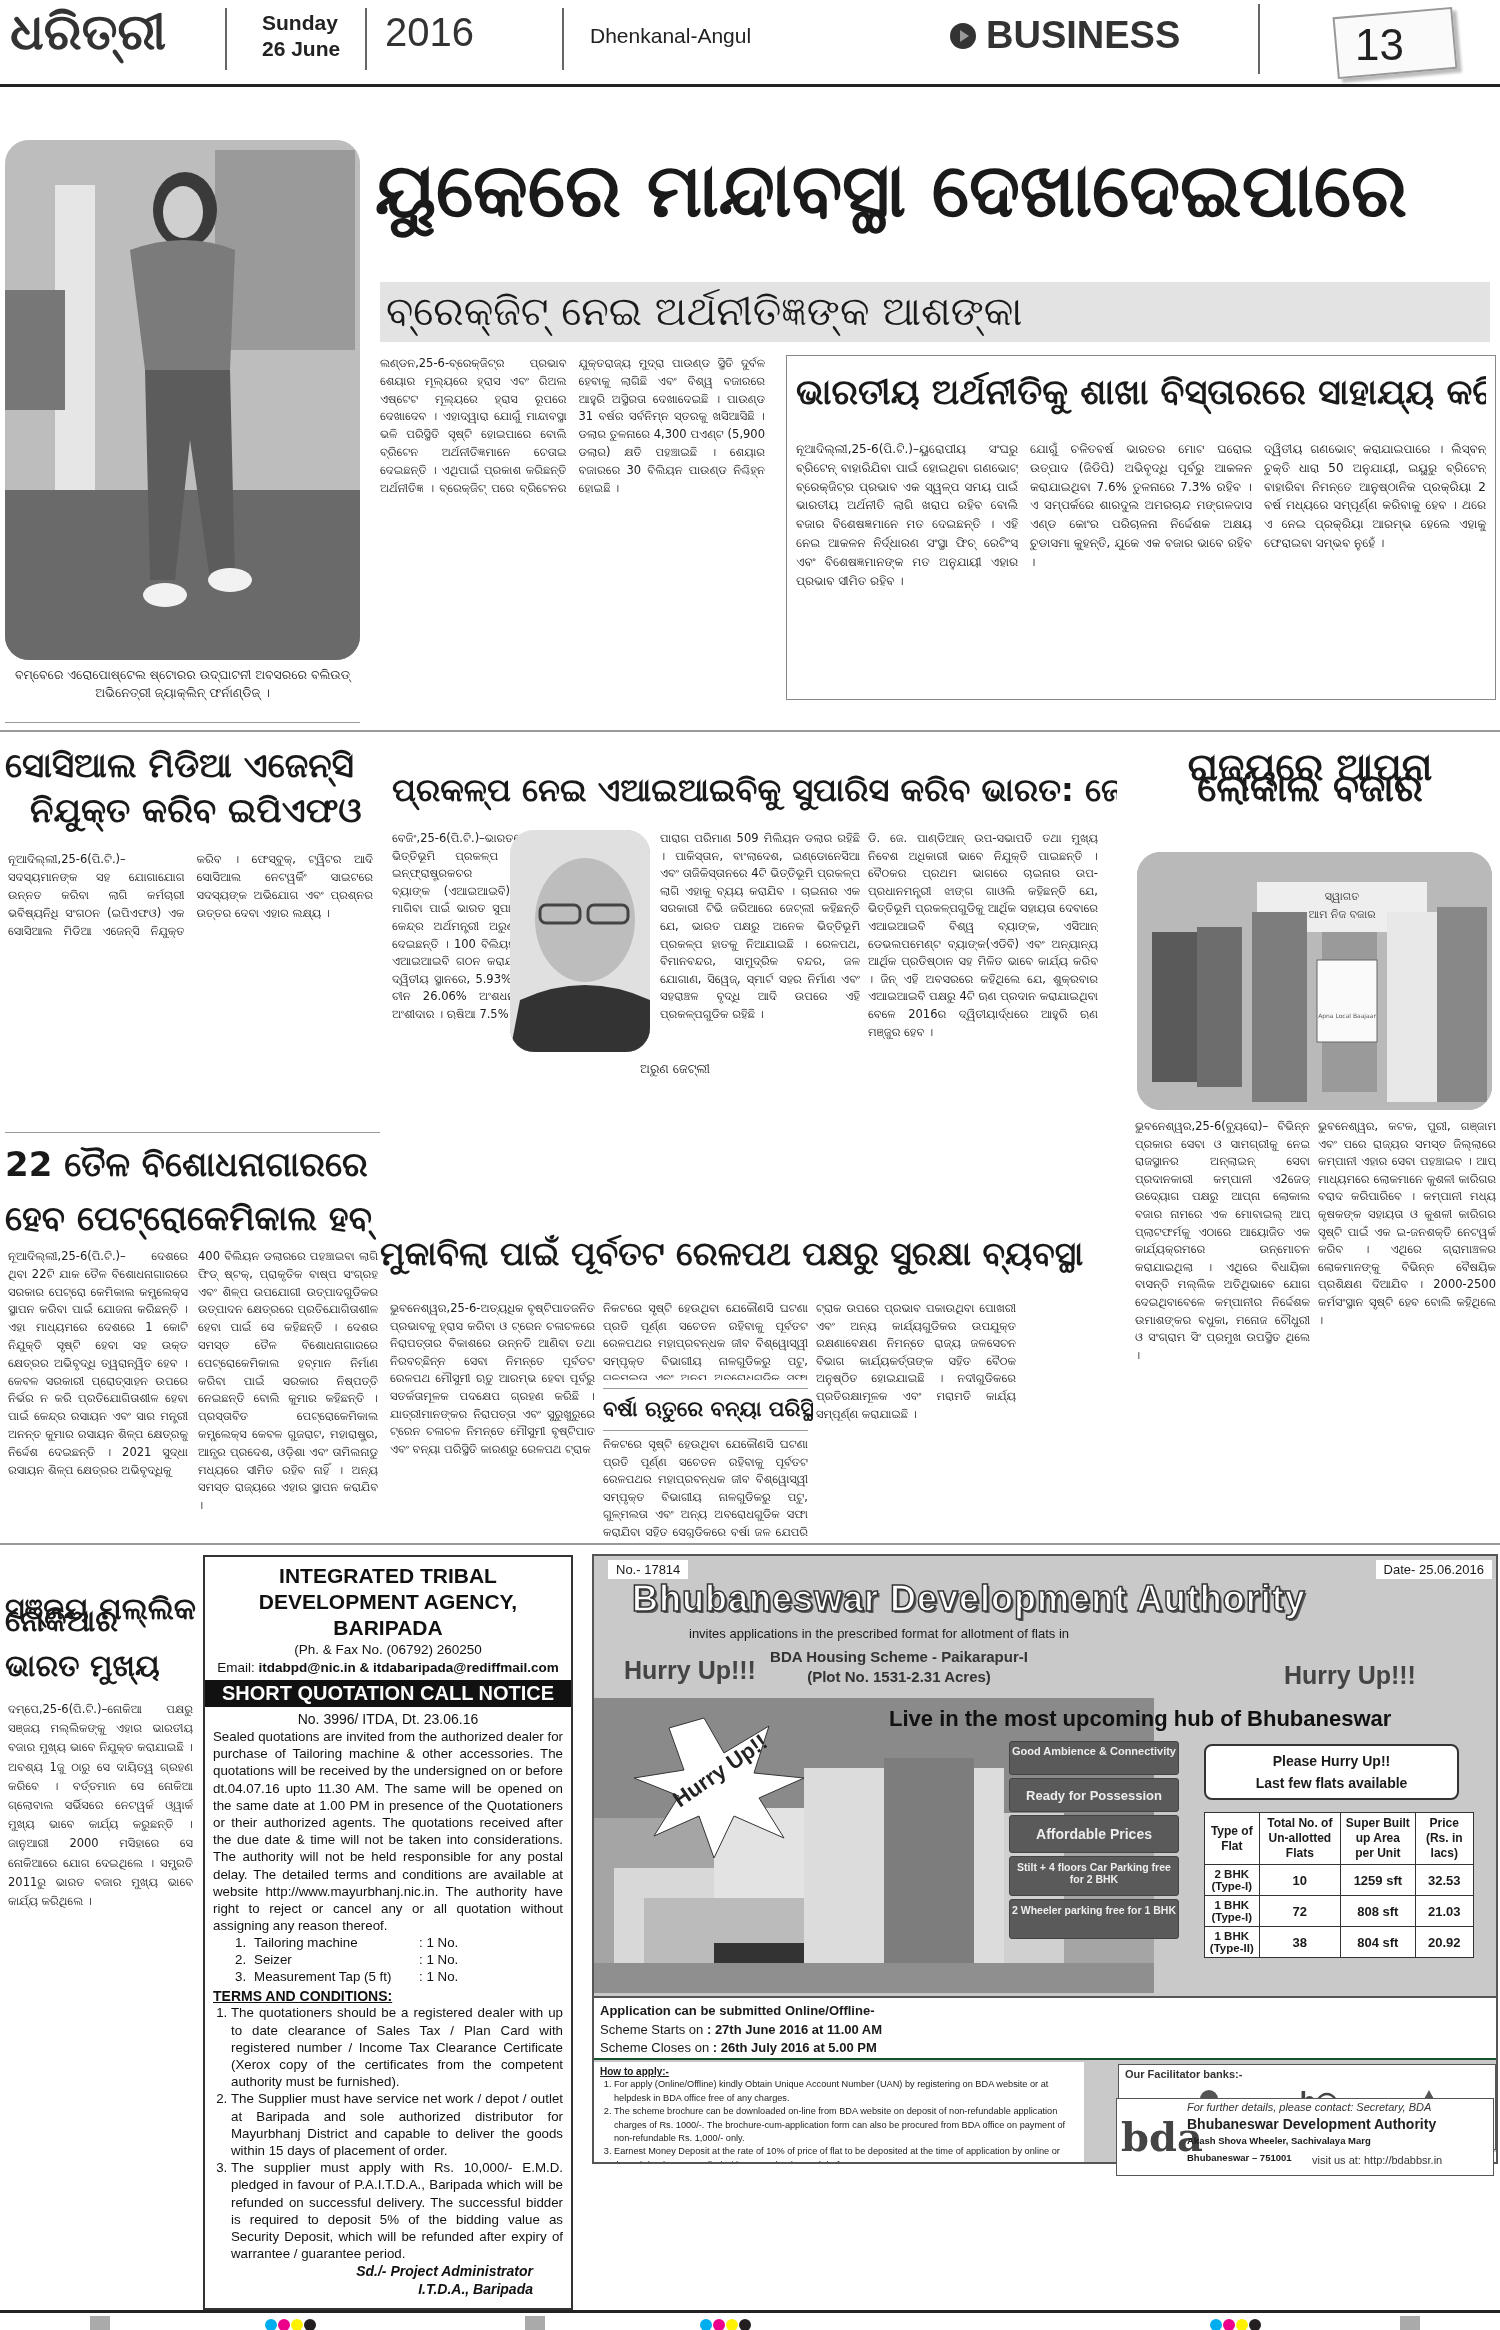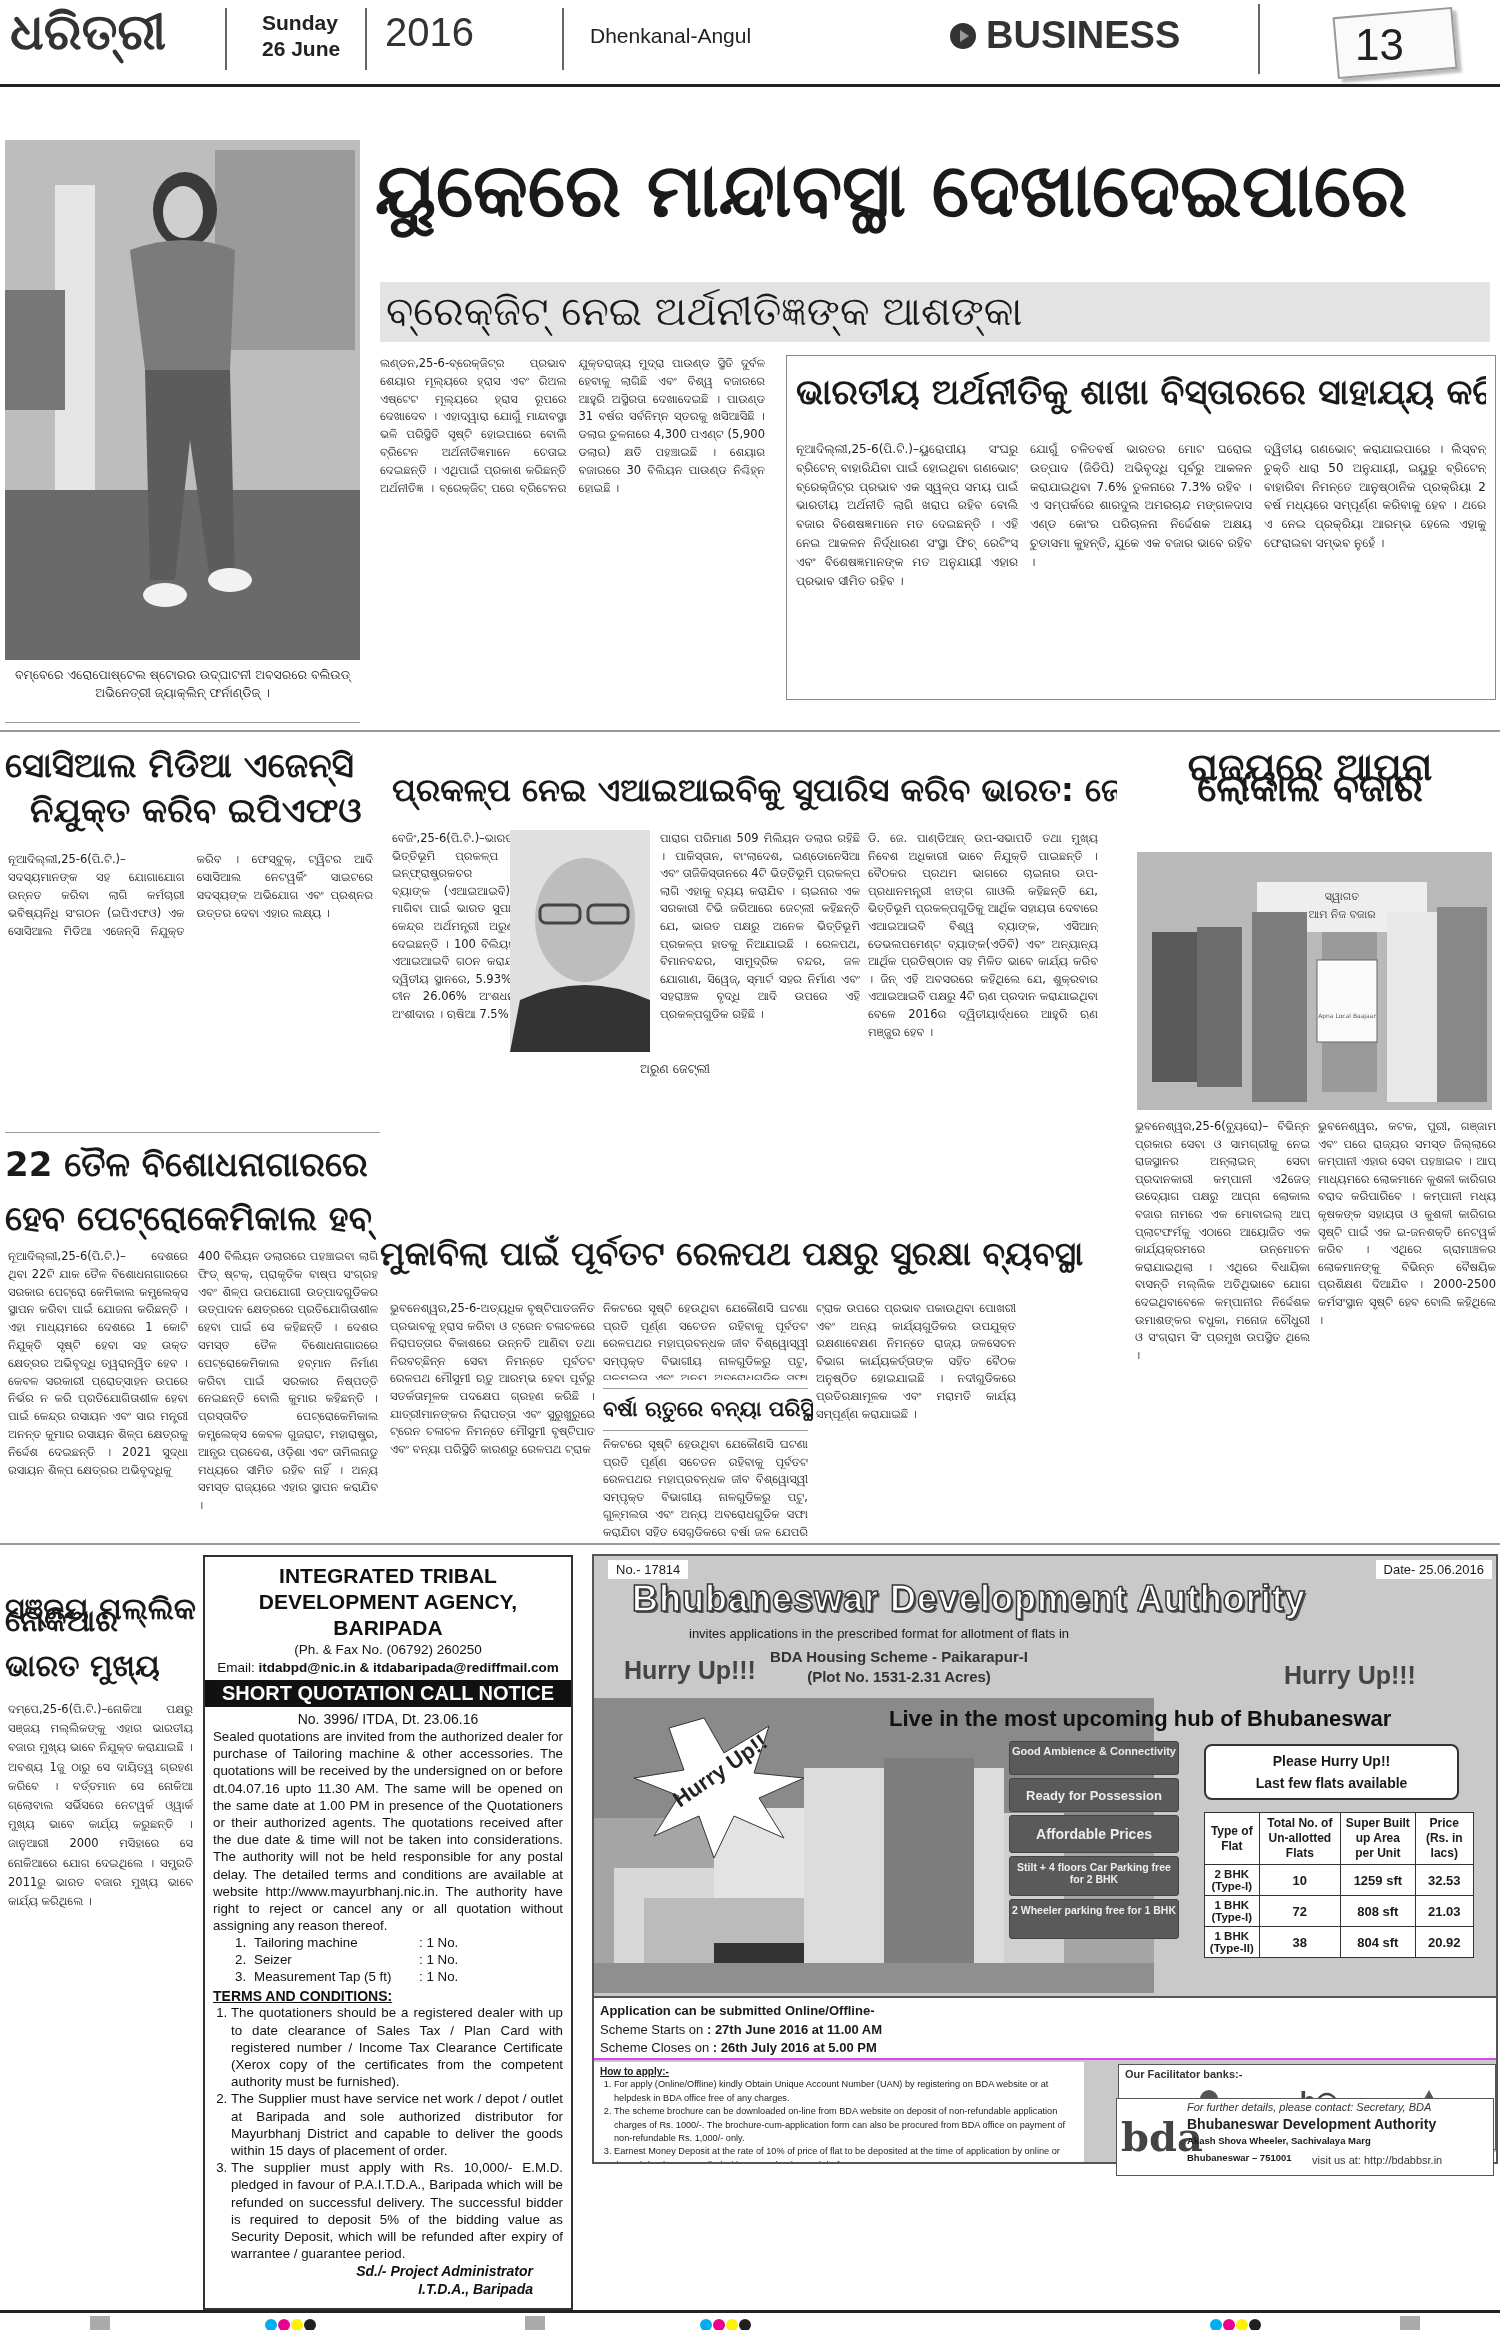--- a/index.html
+++ b/index.html
@@ -14,21 +14,21 @@
   .mh-year{left:385px;top:10px;font-family:"Liberation Sans",sans-serif;font-size:40px;color:#333;}
   .mh-ed{left:590px;top:24px;font-family:"Liberation Sans",sans-serif;font-size:21px;color:#222;}
   .mh-sec{left:950px;top:14px;font-family:"Liberation Sans",sans-serif;font-weight:bold;font-size:38px;color:#333;display:flex;align-items:center;gap:10px;}
   .play-icon{width:26px;height:26px;border-radius:50%;background:#333;position:relative;}
   .play-icon::after{content:"";position:absolute;left:10px;top:7px;border-left:9px solid #999;border-top:6px solid transparent;border-bottom:6px solid transparent;}
   .pagebox{left:1335px;top:12px;width:120px;height:62px;border:2px solid #999;transform:rotate(-5deg);background:#fafafa;box-shadow:4px 4px 3px #bbb;}
   .pagenum{left:1355px;top:20px;font-family:"Liberation Sans",sans-serif;font-size:44px;color:#222;}
   .rule{height:2px;background:#999;}
   
   .col-text{font-size:12.5px;line-height:19.5px;color:#222;text-align:justify;overflow:hidden;font-family:"DejaVu Sans",sans-serif;}
-  .photo{background:#888;overflow:hidden;}
+  .photo{background:#888;overflow:hidden;border-radius:24px;}
   .cap{font-size:12.5px;line-height:18px;text-align:center;color:#222;}
   .hl{font-weight:bold;color:#1a1a1a;white-space:nowrap;overflow:hidden;}
   
   .itda{left:203px;top:1555px;width:370px;height:755px;border:2px solid #333;padding:6px 8px;font-family:"Liberation Sans",sans-serif;color:#111;}
   .itda h2{font-size:21px;text-align:center;line-height:26px;font-weight:bold;}
   .itda .c{text-align:center;font-size:13.5px;line-height:18px;}
   .itda .bar{background:#111;color:#fff;text-align:center;font-weight:bold;font-size:20px;margin:3px -8px;padding:2px 0;}
   .itda p{font-size:13.3px;line-height:17.2px;text-align:justify;}
   .itda ol{font-size:13.3px;line-height:17.2px;padding-left:18px;text-align:justify;}
   .itda table{font-size:13.3px;margin-left:18px;border-collapse:collapse;}
@@ -266,21 +266,21 @@
     </tr>
     <tr>
       <td style="font-size:11.5px">1 BHK (Type-II)</td>
       <td>38</td>
       <td>804 sft</td>
       <td>20.92</td>
     </tr>
   </tbody>
     </table>
 
-  <div class="abs apply-box" style="left:0;top:440px;width:906px;height:64px;border-top:2px solid #555;border-bottom:2px solid #d946ef;">
+  <div class="abs apply-box" style="left:0;top:440px;width:906px;height:64px;border-top:2px solid #555;border-bottom:2px solid #14532d;">
     <div class="abs" style="left:6px;top:4px;font-size:13px;font-weight:bold;line-height:18.5px;">
       <div>Application can be submitted Online/Offline-</div>
       <div><span style="font-weight:normal">Scheme Starts on</span> <span>: 27th June 2016 at 11.00 AM</span></div>
       <div><span style="font-weight:normal">Scheme Closes on</span> <span>: 26th July 2016 at 5.00 PM</span></div>
     </div>
   </div>
 
   <div class="abs apply-box" style="left:0;top:506px;width:490px;height:104px;padding:3px 6px;font-size:9.2px;line-height:13.4px;">
     <div style="text-decoration:underline;font-weight:bold;font-size:10px;">How to apply:-</div>
     <ol style="padding-left:14px;">

